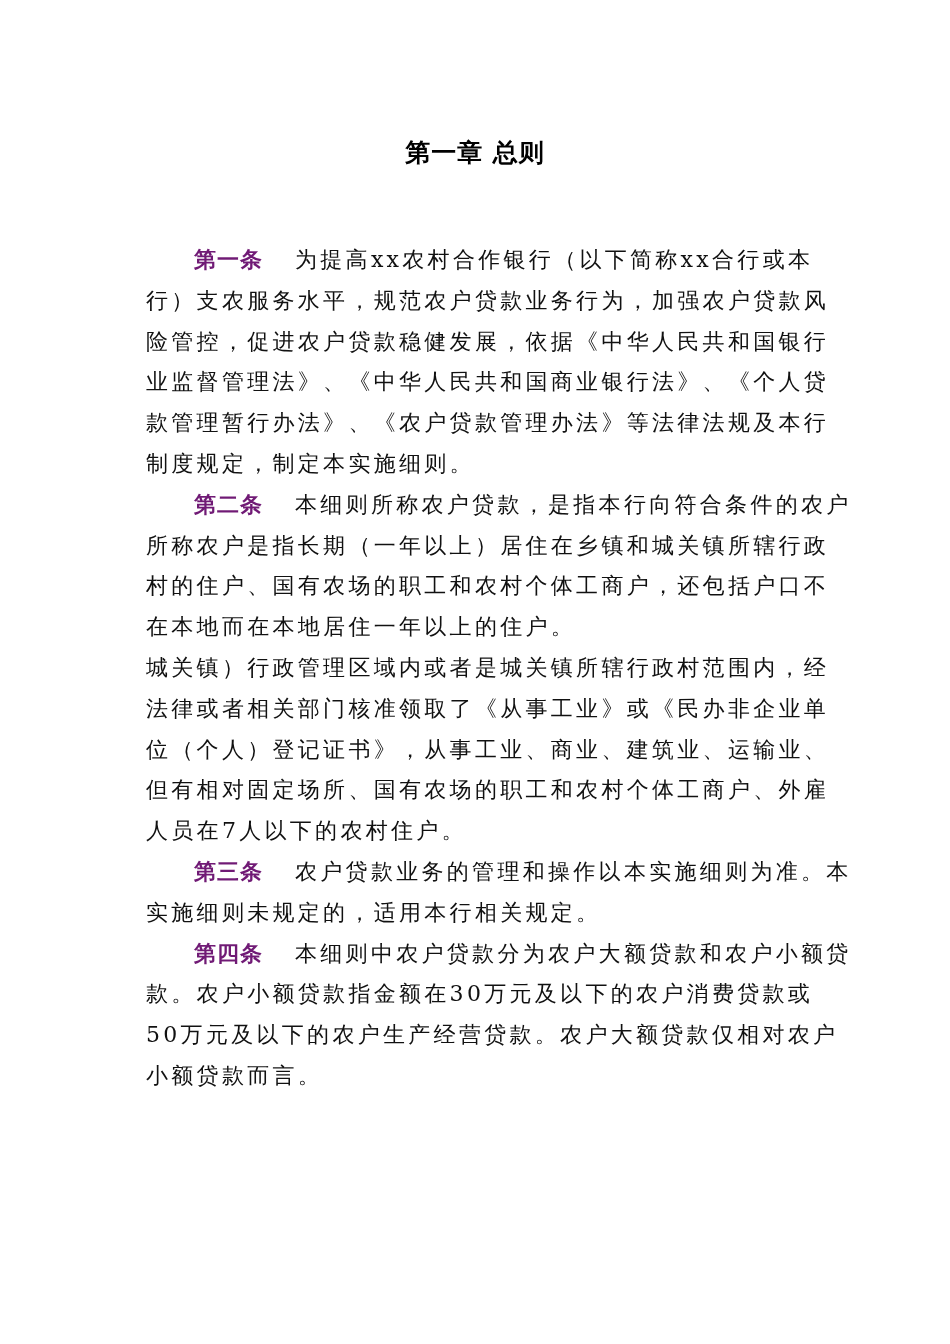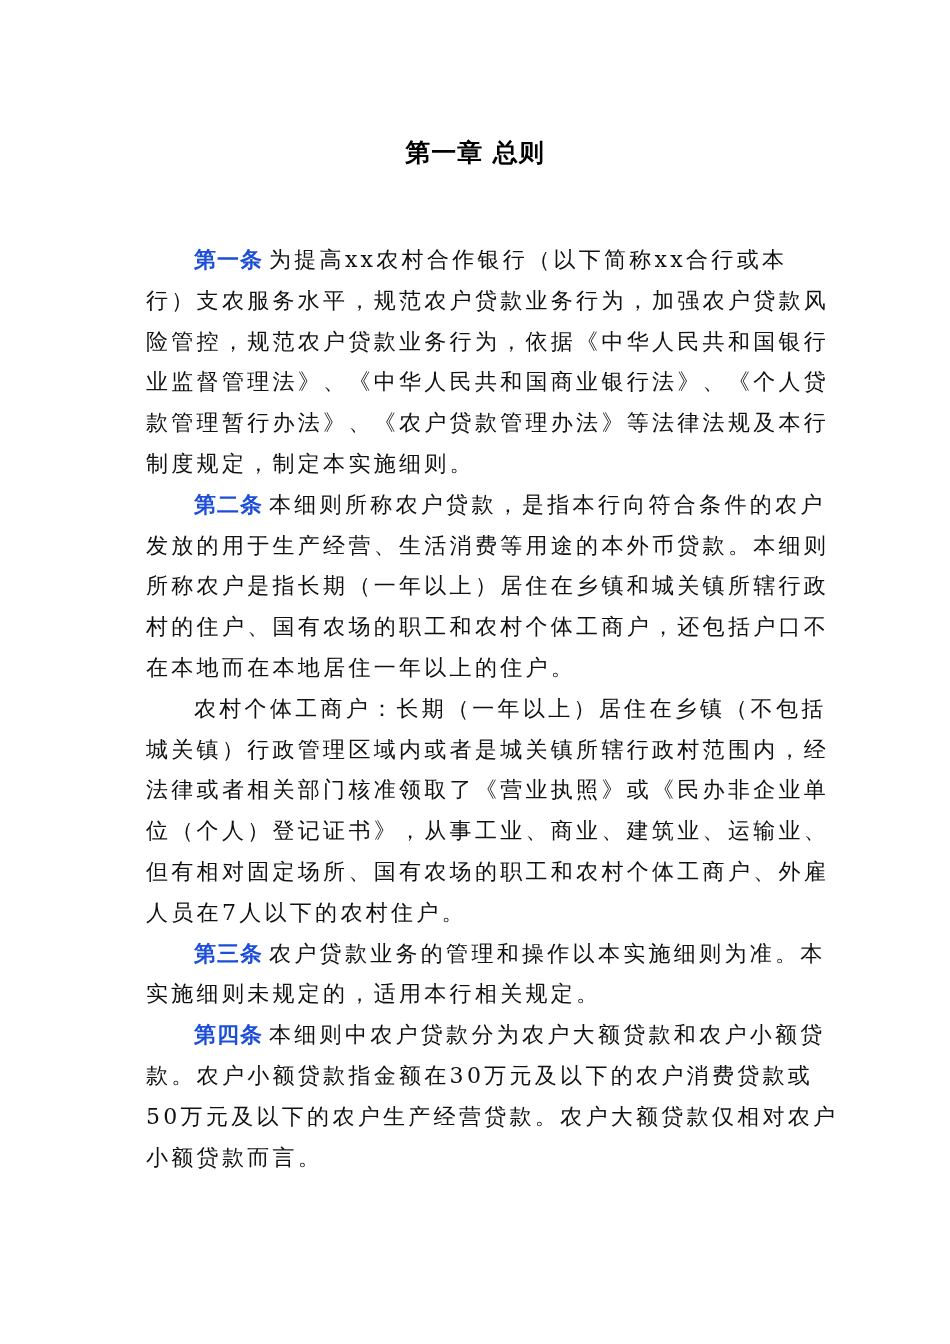--- a/index.html
+++ b/index.html
@@ -48,54 +48,52 @@
       white-space: nowrap;
       color: #111;
     }
     .line.indent {
       padding-left: 48px;
     }
     .article-label {
       font-family: "DejaVu Sans", "Liberation Sans", sans-serif;
       font-weight: bold;
       letter-spacing: 1px;
-      margin-right: 6px;
-      color: #1d4ed8;
+      margin-right: 32px;
+      color: #701a75;
     }
   </style>
 </head>
 <body>
 
 <div class="page">
 
   <div class="chapter-title">第一章  总则</div>
 
   <div class="body-text">
 
     <div>
       <div class="line indent"><span class="article-label">第一条</span><span>为提高xx农村合作银行（以下简称xx合行或本</span></div>
       <div class="line">行）支农服务水平，规范农户贷款业务行为，加强农户贷款风</div>
-      <div class="line">险管控，规范农户贷款业务行为，依据《中华人民共和国银行</div>
+      <div class="line">险管控，促进农户贷款稳健发展，依据《中华人民共和国银行</div>
       <div class="line">业监督管理法》、《中华人民共和国商业银行法》、《个人贷</div>
       <div class="line">款管理暂行办法》、《农户贷款管理办法》等法律法规及本行</div>
       <div class="line">制度规定，制定本实施细则。</div>
     </div>
 
     <div>
       <div class="line indent"><span class="article-label">第二条</span><span>本细则所称农户贷款，是指本行向符合条件的农户</span></div>
-      <div class="line">发放的用于生产经营、生活消费等用途的本外币贷款。本细则</div>
       <div class="line">所称农户是指长期（一年以上）居住在乡镇和城关镇所辖行政</div>
       <div class="line">村的住户、国有农场的职工和农村个体工商户，还包括户口不</div>
       <div class="line">在本地而在本地居住一年以上的住户。</div>
     </div>
 
     <div>
-      <div class="line indent">农村个体工商户：长期（一年以上）居住在乡镇（不包括</div>
       <div class="line">城关镇）行政管理区域内或者是城关镇所辖行政村范围内，经</div>
-      <div class="line">法律或者相关部门核准领取了《营业执照》或《民办非企业单</div>
+      <div class="line">法律或者相关部门核准领取了《从事工业》或《民办非企业单</div>
       <div class="line">位（个人）登记证书》，从事工业、商业、建筑业、运输业、</div>
       <div class="line">但有相对固定场所、国有农场的职工和农村个体工商户、外雇</div>
       <div class="line">人员在7人以下的农村住户。</div>
     </div>
 
     <div>
       <div class="line indent"><span class="article-label">第三条</span><span>农户贷款业务的管理和操作以本实施细则为准。本</span></div>
       <div class="line">实施细则未规定的，适用本行相关规定。</div>
     </div>
 

